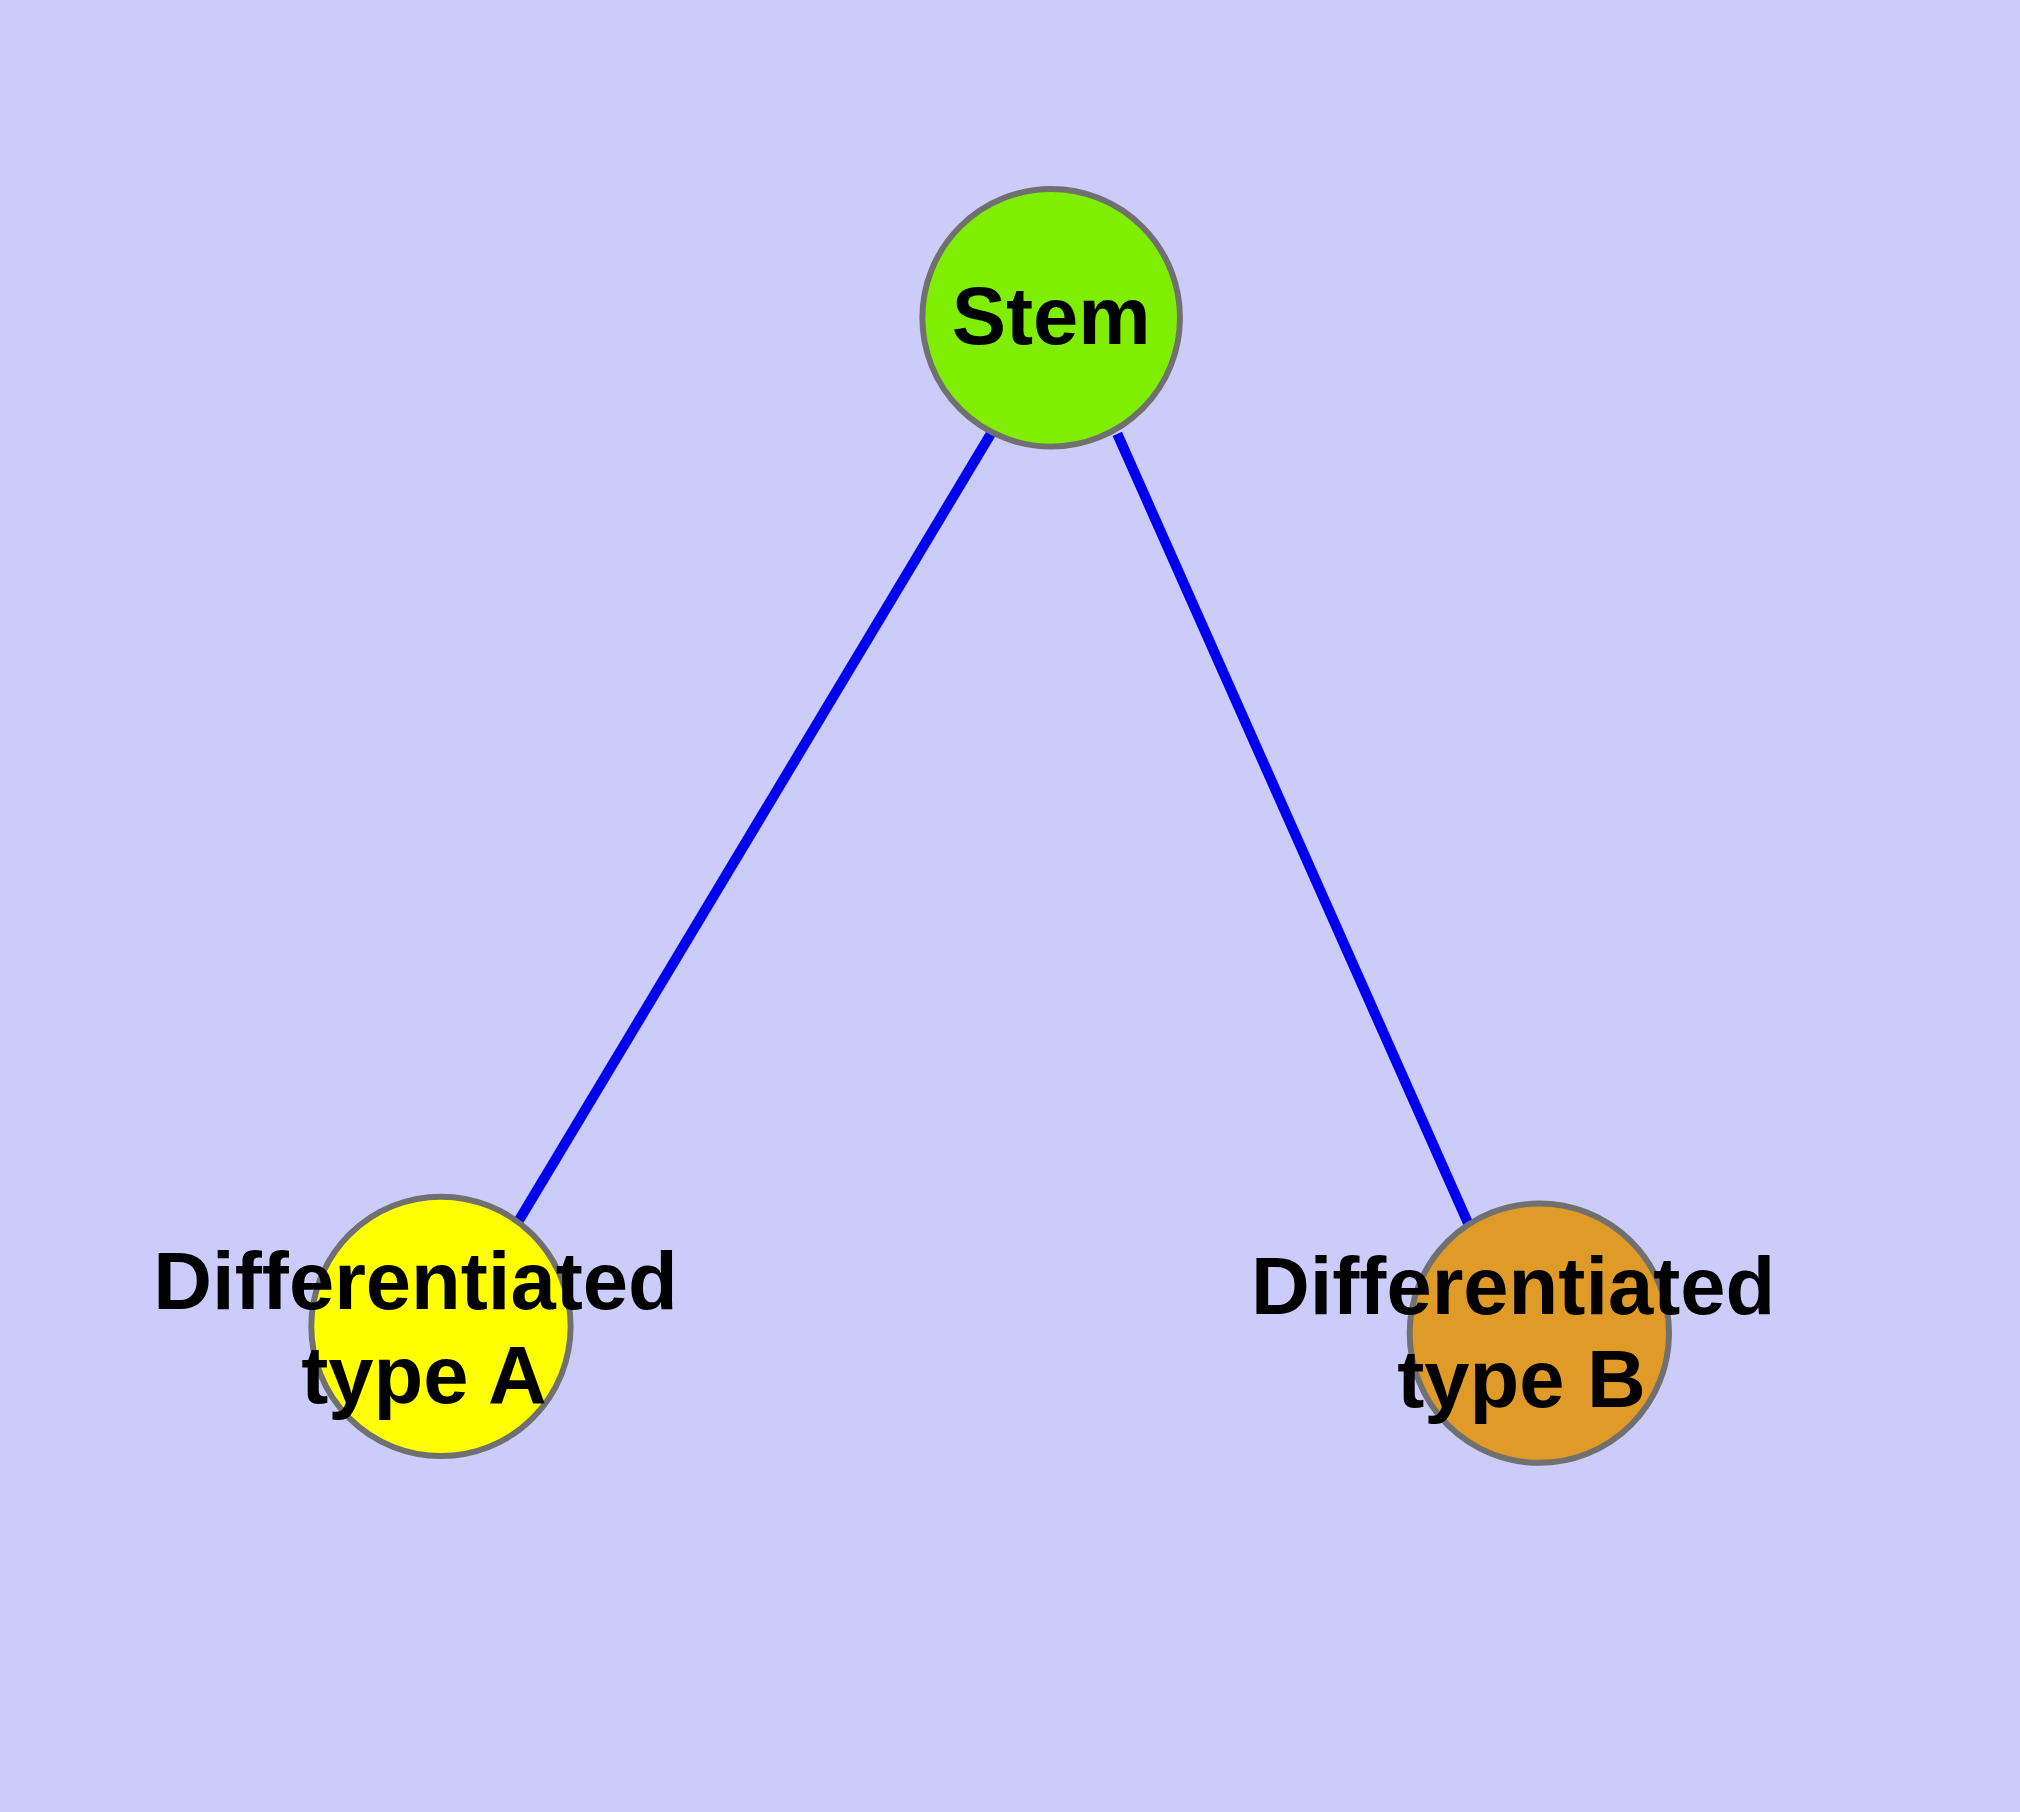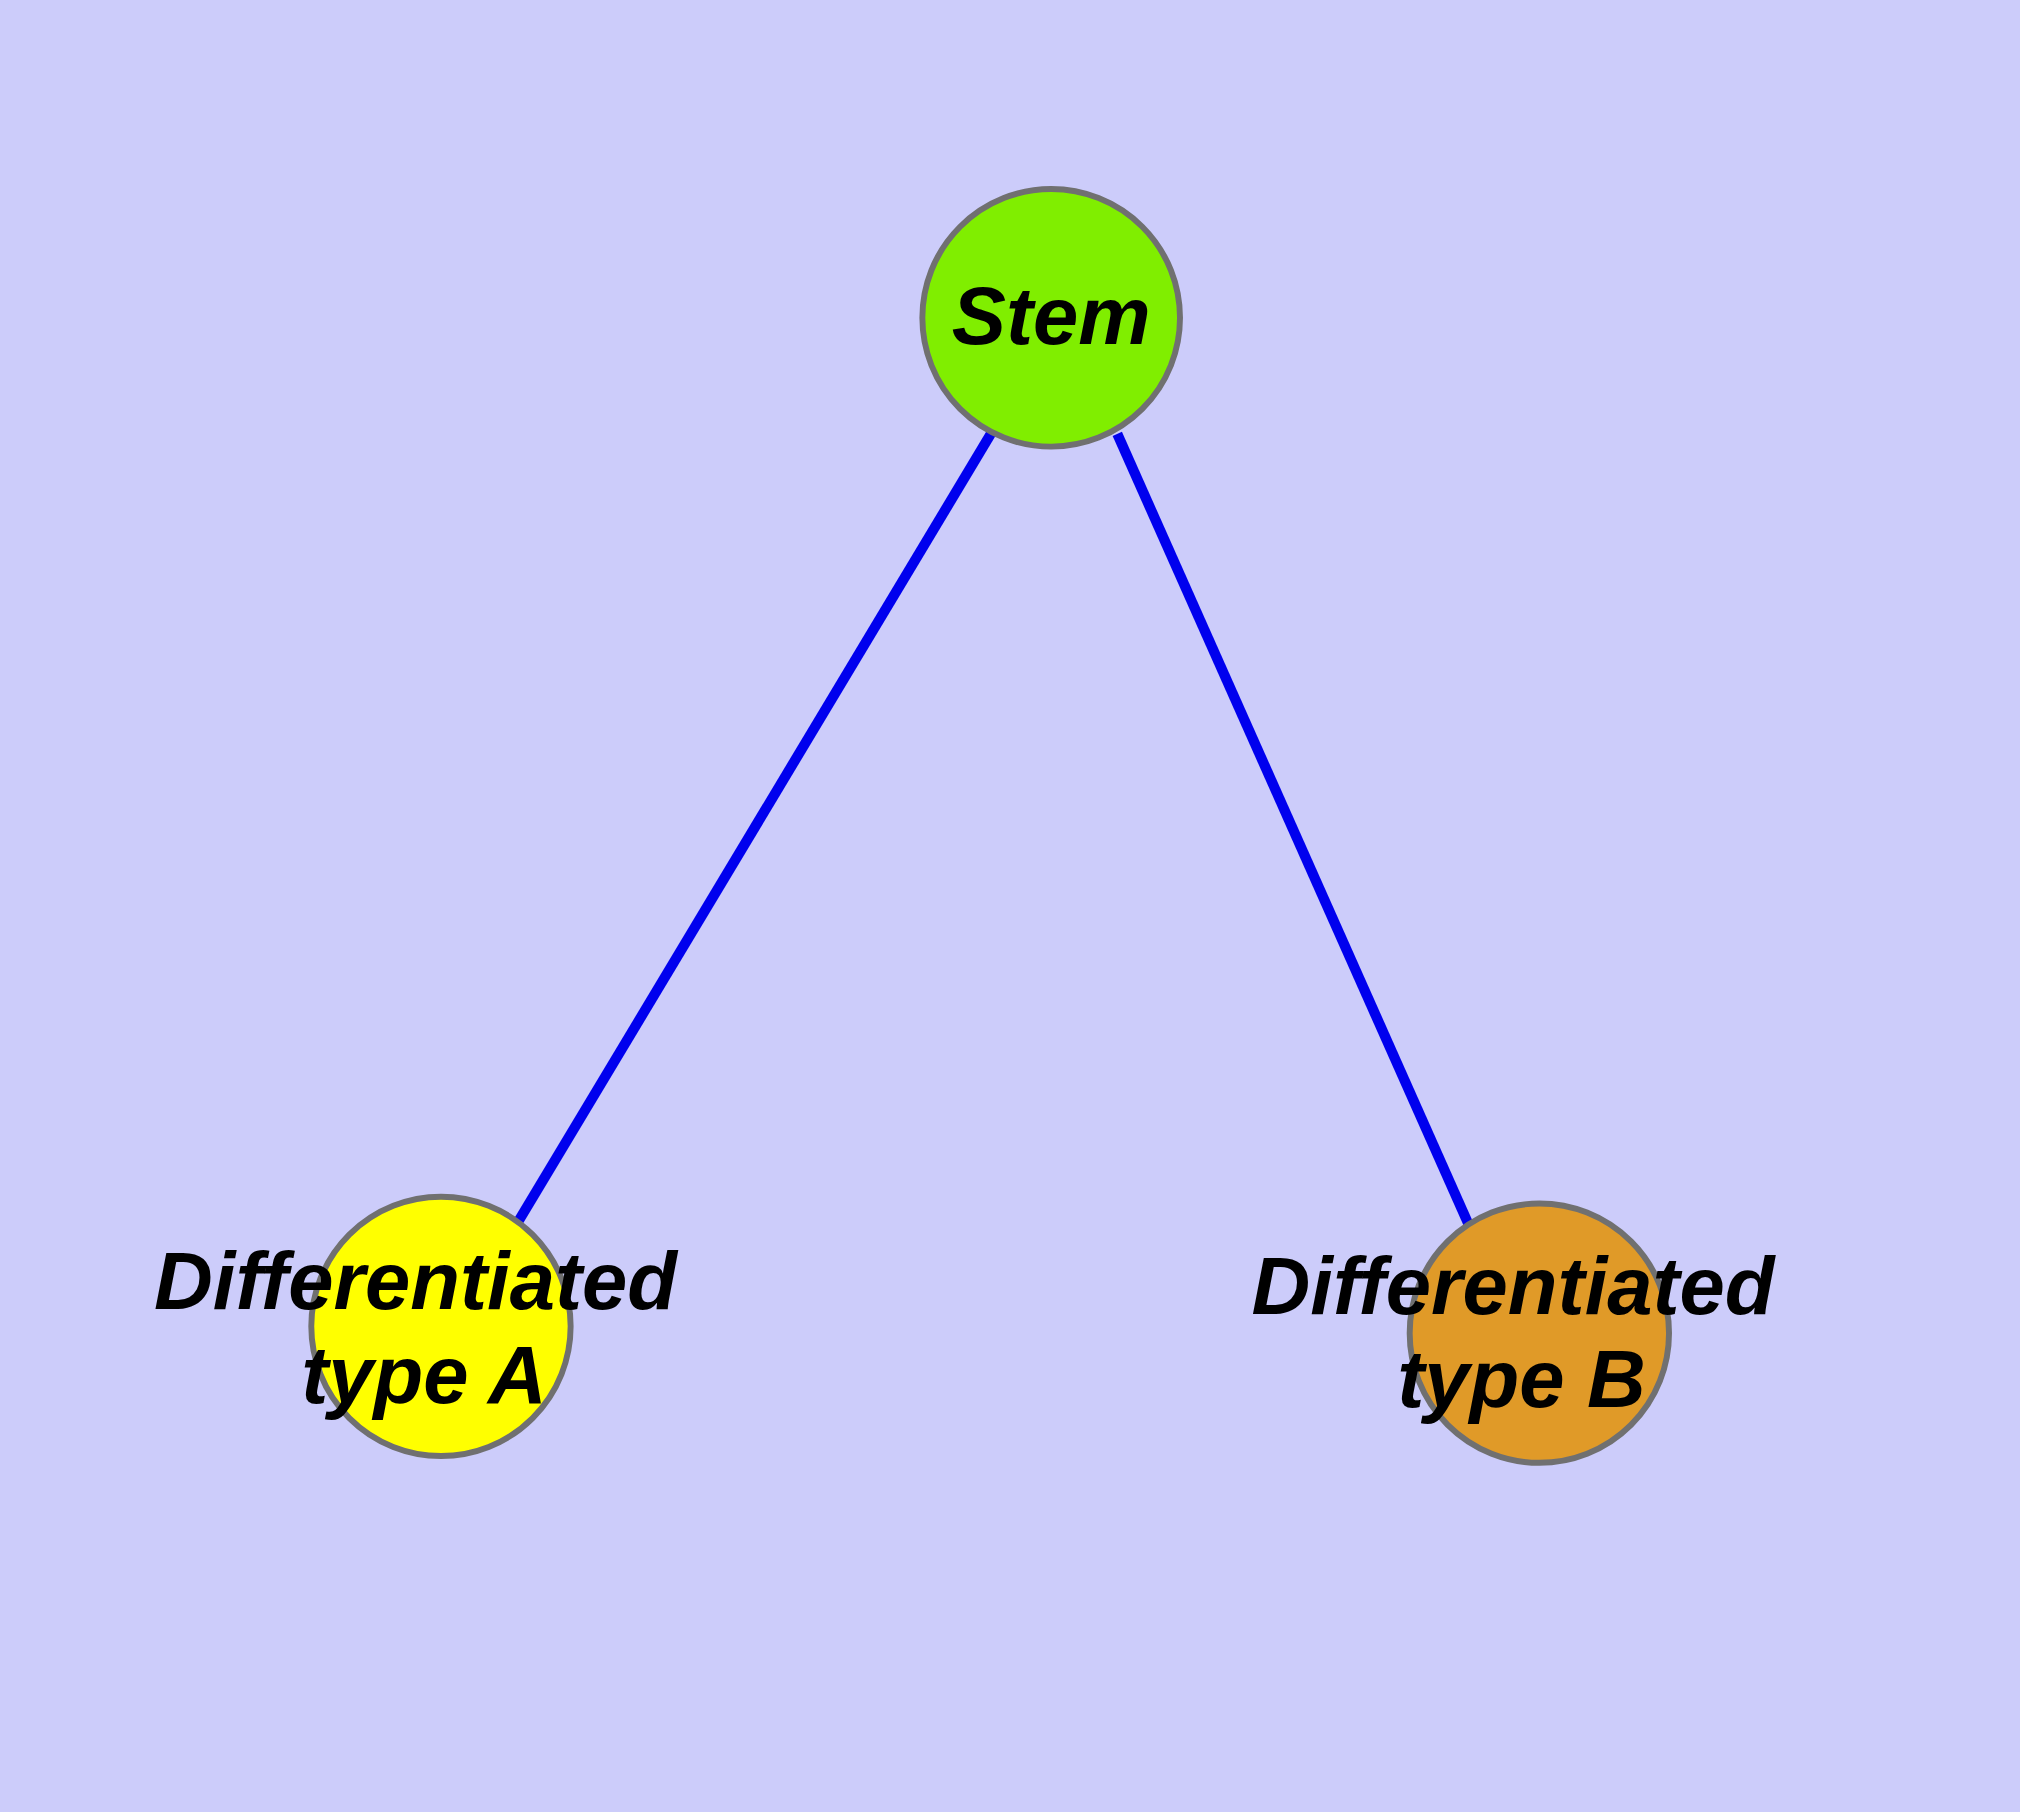--- a/index.html
+++ b/index.html
@@ -8,21 +8,20 @@
     padding: 0;
     background: #ccccfa;
   }
   #canvas {
     position: relative;
     width: 2021px;
     height: 1812px;
     background: #ccccfa;
     overflow: hidden;
     font-family: "Liberation Sans", "DejaVu Sans", sans-serif;
-    font-style: italic;
   }
   #graph-svg {
     position: absolute;
     left: 0;
     top: 0;
     width: 2021px;
     height: 1812px;
     display: block;
   }
   .node-label {

